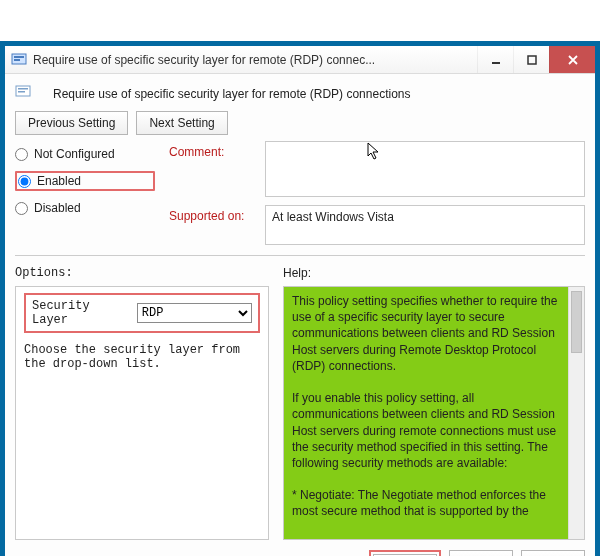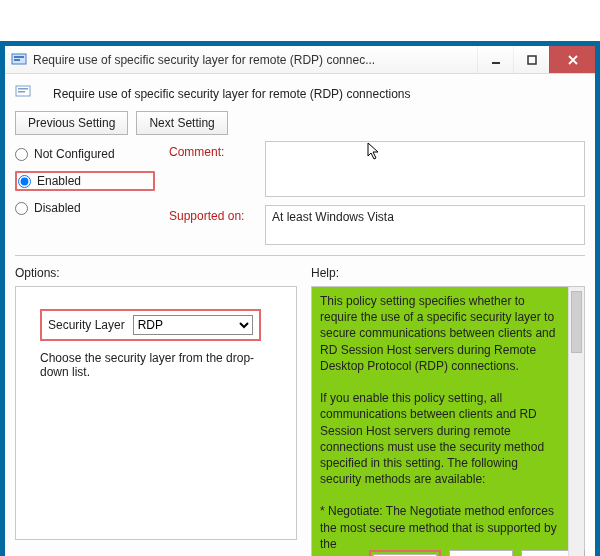--- a/index.html
+++ b/index.html
@@ -24,24 +24,24 @@
   .radio-label { font-size:12px; }
   .highlight { border:2px solid #e36a6a; border-radius:1px; }
   .enabled-wrap { display:inline-flex; align-items:center; gap:6px; padding:1px 6px 1px 1px; }
   .rhs-col { flex:1; display:flex; flex-direction:column; gap:8px; }
   .field-row { display:flex; align-items:flex-start; gap:10px; }
   .field-label { width:86px; padding-top:4px; color:#b91c1c; }
   textarea.comment { flex:1; height:56px; resize:none; border:1px solid #c9c9c9; font-family:inherit; font-size:12px; padding:2px 4px; background:#fff; overflow-y:scroll; }
   .supported-box { flex:1; height:40px; border:1px solid #c9c9c9; background:#fff; padding:4px 6px; overflow-y:scroll; }
   .lower { display:flex; gap:14px; margin-top:10px; flex:1; min-height:0; }
   .col { display:flex; flex-direction:column; min-height:0; }
-  .col.left { width:282px; }
+  .col.left { width:254px;font-family:Liberation Mono, monospace; }
   .col.right { flex:1; }
   .col-header { font-size:12px; margin-bottom:6px; }
-  .options-box { border:1px solid #c9c9c9; background:#fff; flex:1; padding:16px; }
+  .options-box { border:1px solid #c9c9c9; background:#fff; flex:1; padding:0; }
   .options-inner { padding:6px 8px; }
   .sec-layer-row { display:flex; align-items:center; gap:8px; padding:4px 6px; }
   .sec-layer-row.hl { border:2px solid #e36a6a; display:inline-flex; }
   select.sec { width:120px; font-family:inherit; font-size:12px; border:1px solid #8a8a8a; background:#fff; height:20px; }
   .hint { padding:4px 8px; font-size:12px; color:#222; }
   .help-wrap { border:1px solid #c9c9c9; background:#84cc16; flex:1; display:flex; }
   .help-text { flex:1; padding:6px 8px; overflow-y:auto; font-size:12px; line-height:1.35; white-space:pre-wrap; }
   .help-scroll { width:16px; background:#f0f0f0; border-left:1px solid #ddd; position:relative; }
   .help-scroll::before { content:""; position:absolute; left:2px; right:2px; top:4px; height:60px; background:#cfcfcf; border:1px solid #bcbcbc; }
   .footer { display:flex; justify-content:flex-end; gap:8px; padding-top:10px; }

